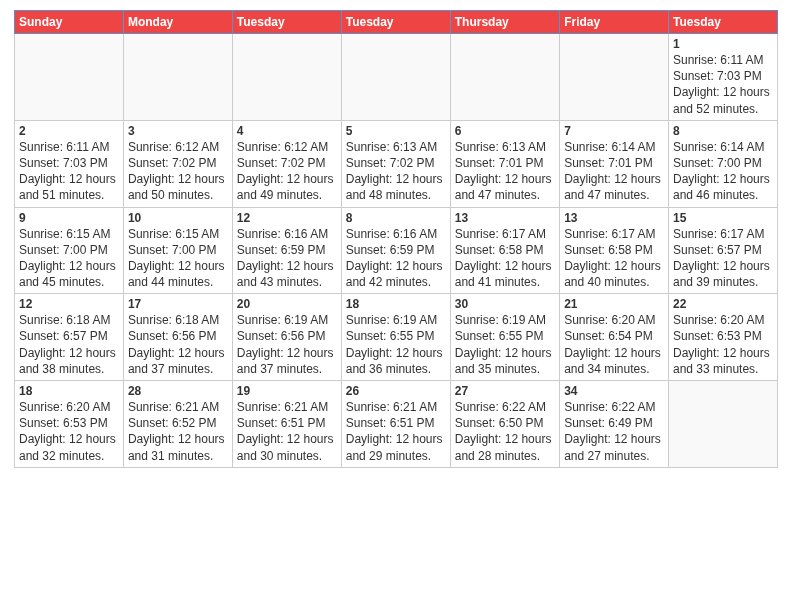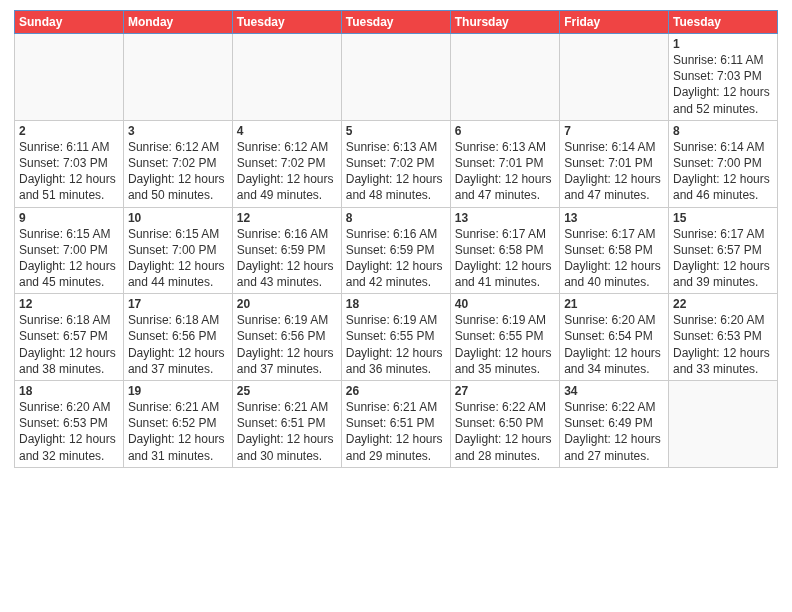--- a/index.html
+++ b/index.html
@@ -250,21 +250,21 @@
 and 37 minutes.</div>
           </td>
           <td>
             <span class="day-number">18</span>
             <div class="day-info" style="white-space: pre-line;">Sunrise: 6:19 AM
 Sunset: 6:55 PM
 Daylight: 12 hours
 and 36 minutes.</div>
           </td>
           <td>
-            <span class="day-number">40</span>
+            <span class="day-number">30</span>
             <div class="day-info" style="white-space: pre-line;">Sunrise: 6:19 AM
 Sunset: 6:55 PM
 Daylight: 12 hours
 and 35 minutes.</div>
           </td>
           <td>
             <span class="day-number">21</span>
             <div class="day-info" style="white-space: pre-line;">Sunrise: 6:20 AM
 Sunset: 6:54 PM
 Daylight: 12 hours
@@ -280,28 +280,28 @@
         </tr>
         <tr>
           <td>
             <span class="day-number">18</span>
             <div class="day-info" style="white-space: pre-line;">Sunrise: 6:20 AM
 Sunset: 6:53 PM
 Daylight: 12 hours
 and 32 minutes.</div>
           </td>
           <td>
-            <span class="day-number">19</span>
+            <span class="day-number">28</span>
             <div class="day-info" style="white-space: pre-line;">Sunrise: 6:21 AM
 Sunset: 6:52 PM
 Daylight: 12 hours
 and 31 minutes.</div>
           </td>
           <td>
-            <span class="day-number">25</span>
+            <span class="day-number">19</span>
             <div class="day-info" style="white-space: pre-line;">Sunrise: 6:21 AM
 Sunset: 6:51 PM
 Daylight: 12 hours
 and 30 minutes.</div>
           </td>
           <td>
             <span class="day-number">26</span>
             <div class="day-info" style="white-space: pre-line;">Sunrise: 6:21 AM
 Sunset: 6:51 PM
 Daylight: 12 hours

